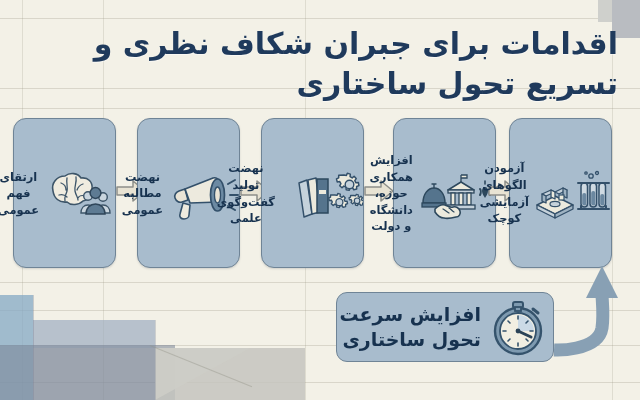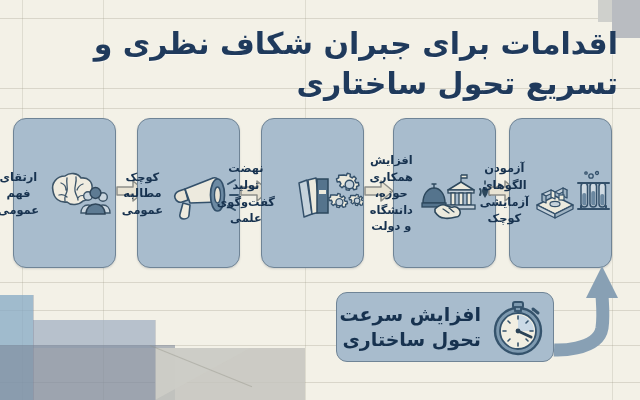--- a/index.html
+++ b/index.html
@@ -143,21 +143,21 @@
         <svg width="72" height="54" viewBox="0 0 72 54">
           <path d="M12 22c-3 1-5 4-4 7s4 5 7 4l6-2-3-11z" fill="#e9e4d6" stroke="#33506a" stroke-width="1.6" stroke-linejoin="round"></path>
           <path d="M18 20l28-11c3-1 6 1 7 5l3 12c1 4-1 7-4 7l-29 1z" fill="#edeade" stroke="#33506a" stroke-width="1.7" stroke-linejoin="round"></path>
           <ellipse cx="50.5" cy="26" rx="7" ry="16" fill="#6c8aa3" stroke="#33506a" stroke-width="1.7"></ellipse>
           <ellipse cx="50.5" cy="26" rx="3" ry="8" fill="#e9e4d6" stroke="#33506a" stroke-width="1.3"></ellipse>
           <path d="M16 34l-3 11c-1 3 1 5 4 5s5-2 5-4l1-10z" fill="#edeade" stroke="#33506a" stroke-width="1.6" stroke-linejoin="round"></path>
           <path d="M61 15l7-4M63 26h8M61 37l7 4" stroke="#33506a" stroke-width="2" stroke-linecap="round" fill="none"></path>
         </svg>
       </div>
       <div class="label">
-        <div>کوچک</div>
+        <div>نهضت</div>
         <div>مطالبه</div>
         <div>عمومی</div>
       </div>
     </div>
 
     <div class="arr a1">
       <svg width="30" height="26" viewBox="0 0 30 26">
         <path d="M1 9h16V3l12 10-12 10v-6H1z" fill="#e8e3d3" stroke="#8d8f8a" stroke-width="1.5" stroke-linejoin="round"></path>
       </svg>
     </div>

